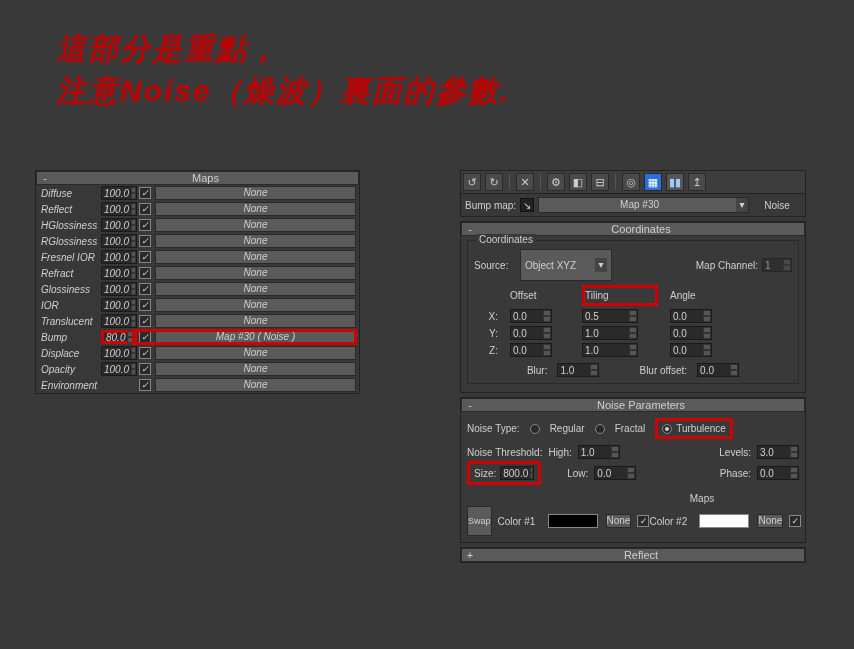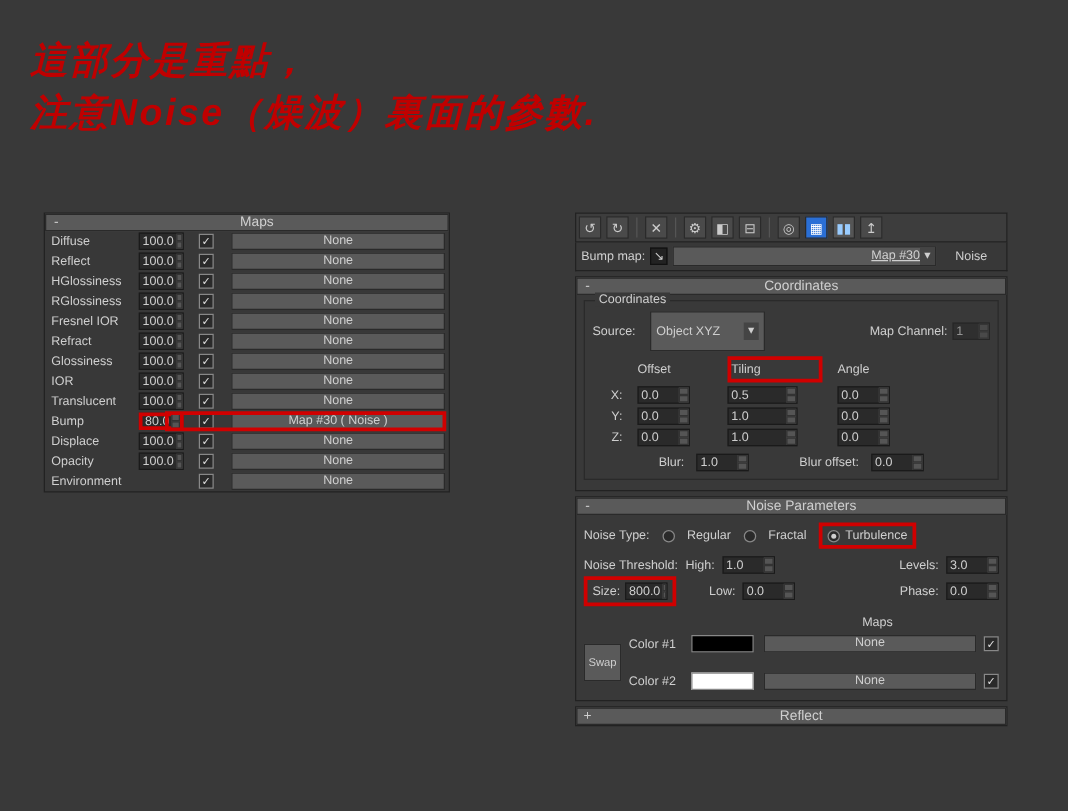--- a/index.html
+++ b/index.html
@@ -1,26 +1,26 @@
 <!DOCTYPE html>
 <html><head>
 <meta charset="utf-8">
 <style>
   * { box-sizing: border-box; margin: 0; padding: 0; font-family: "Tahoma", "Microsoft YaHei", sans-serif; }
   body { background: #393939; width: 854px; height: 649px; position: relative; overflow: hidden; }
 
-  .annotation { position: absolute; left: 24px; top: 28px; color: #c00000; font-family: "SimSun", serif; font-size: 30px; font-weight: bold; font-style: italic; letter-spacing: 2px; line-height: 1.4; }
+  .annotation { position: absolute; left: 56px; top: 28px; color: #c00000; font-family: "SimSun", serif; font-size: 30px; font-weight: bold; font-style: italic; letter-spacing: 2px; line-height: 1.4; }
 
   
   .maps-panel { position: absolute; left: 35px; top: 170px; width: 325px; background: #383838; border: 1px solid #222; }
   .rollout-header { display: flex; align-items: center; background: #5a5a5a; border: 1px solid #2a2a2a; height: 14px; font-size: 11px; color: #cfcfcf; }
   .rollout-toggle { width: 16px; text-align: center; font-size: 11px; color: #cfcfcf; }
   .rollout-title { flex: 1; text-align: center; }
 
-  .map-row { display: flex; align-items: center; height: 16px; padding: 0 3px; gap: 12px; position: relative; }
+  .map-row { display: flex; align-items: center; height: 16px; padding: 0 3px; gap: 2px; position: relative; font-style: italic; }
   .map-label { width: 60px; font-size: 10px; color: #cfcfcf; padding-left: 2px; white-space: nowrap; }
   .spinner { display: flex; align-items: center; background: #2a2a2a; border: 1px solid #1a1a1a; height: 14px; width: 36px; }
   .spinner-val { flex: 1; font-size: 10px; color: #cfcfcf; padding: 0 2px; text-align: center; }
   .spinner-arr { width: 8px; display: flex; flex-direction: column; }
   .spinner-arr div { height: 6px; background: #555; border: 1px solid #333; font-size: 6px; line-height: 4px; text-align: center; color: #ddd; overflow:hidden;}
   .cb { width: 12px; height: 12px; background: #2a2a2a; border: 1px solid #888; display: flex; align-items: center; justify-content: center; font-size: 9px; color: #ddd; }
   .slot-btn { flex: 1; background: #5a5a5a; border: 1px solid #2a2a2a; height: 14px; font-size: 10px; color: #cfcfcf; text-align: center; line-height: 12px; margin-left: 2px; }
   .hl-red-box { border: 3px solid #d00000; }
 
   
@@ -246,21 +246,21 @@
     <div class="tool-ico">◎</div>
     <div class="tool-ico blue">▦</div>
     <div class="tool-ico" style="background:#555;color:#9cf;">▮▮</div>
     <div class="tool-ico">↥</div>
   </div>
 
   <div class="bump-row">
     <span class="lbl">Bump map:</span>
     <span class="eyedrop">↘</span>
     <div class="map-name-btn" style="display:flex;">
-      <span style="flex:1;text-align:right;padding-left:4px;text-decoration:underline;">Map #30</span>
+      <span style="flex:1;text-align:center;padding-left:4px;">Map #30</span>
       <span class="dd">▾</span>
     </div>
     <span class="type-label">Noise</span>
   </div>
 
   <div class="sub-rollout">
     <div class="rollout-header">
       <span class="rollout-toggle">-</span>
       <span class="rollout-title">Coordinates</span>
     </div>
@@ -455,21 +455,21 @@
 
       <div class="row" style="margin-top:8px">
         <span style="width:90px"></span>
         <span style="width:58px"></span>
         <span class="lbl" style="flex:1;text-align:center">Maps</span>
         <span style="width:14px"></span>
       </div>
 
       <div class="row" style="gap:6px;align-items:center">
         <div class="swap-btn">Swap</div>
-        <div style="display:flex;flex-direction:column;gap:12px;flex:1">
+        <div style="display:flex;flex-direction:row;gap:0;flex:1">
           <div class="row" style="gap:6px">
             <span class="lbl" style="width:44px">Color #1</span>
             <div class="swatch black"></div>
             <div class="slot-btn" style="flex:1">None</div>
             <div class="cb">✓</div>
           </div>
           <div class="row" style="gap:6px">
             <span class="lbl" style="width:44px">Color #2</span>
             <div class="swatch white"></div>
             <div class="slot-btn" style="flex:1">None</div>

